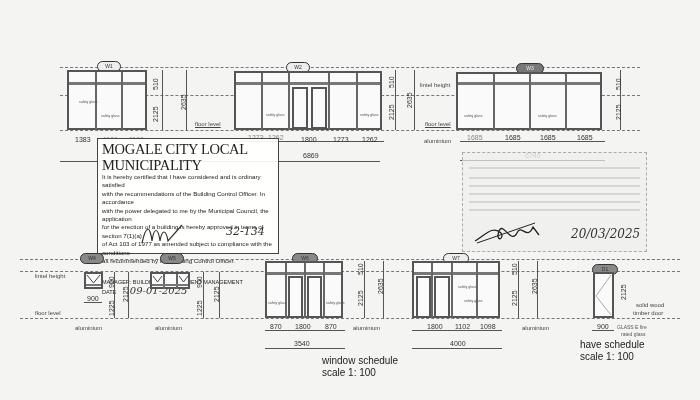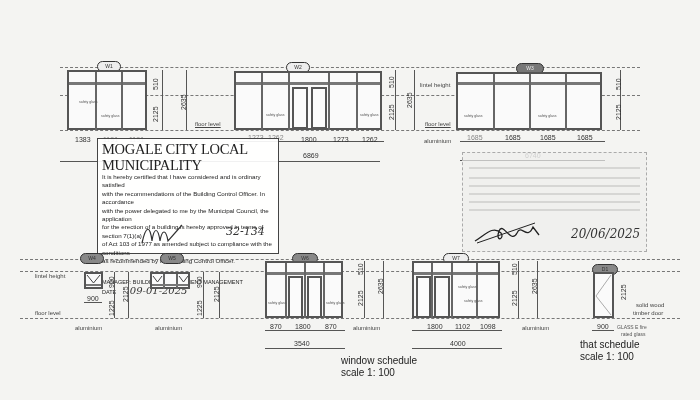--- a/index.html
+++ b/index.html
@@ -115,21 +115,21 @@
   <div class="ghost" style="top:14px;"></div>
   <div class="ghost" style="top:24px;"></div>
   <div class="ghost" style="top:32px;"></div>
   <div class="ghost" style="top:40px;"></div>
   <div class="ghost" style="top:48px;"></div>
   <div class="ghost" style="top:56px;"></div>
   <svg class="abs" style="left:10px;top:62px;" width="70" height="32">
     <path d="M2 26 C12 20 20 10 28 18 C32 24 22 28 26 16 C30 6 38 30 44 18 C48 8 54 26 60 12 L66 20" stroke="#222" stroke-width="1.3" fill="none"></path>
     <path d="M4 28 L62 8" stroke="#222" stroke-width="1" fill="none"></path>
   </svg>
-  <span class="abs hand" style="left:108px;top:74px;font-size:12px;">20/06/2025</span>
+  <span class="abs hand" style="left:108px;top:74px;font-size:12px;">20/03/2025</span>
 </div>
 
 <div class="stamp">
   <div class="stamp-title">MOGALE CITY LOCAL MUNICIPALITY</div>
   <div class="stamp-body">
     <div>It is hereby certified that I have considered and is ordinary satisfied</div>
     <div>with the recommendations of the Building Control Officer. In accordance</div>
     <div>with the power delegated to me by the Municipal Council, the application</div>
     <div>for the erection of a building is hereby approved in terms of section 7(1)(a)</div>
     <div>of Act 103 of 1977 as amended subject to compliance with the conditions</div>
@@ -253,20 +253,20 @@
     <span class="vdim" style="left:620px;top:300px;">2125</span>
     <span class="lbl" style="left:636px;top:302px;">solid wood</span>
     <span class="lbl" style="left:633px;top:310px;">timber door</span>
     <div class="hline" style="left:592px;top:330px;width:22px;"></div>
     <span class="dim" style="left:597px;top:323px;">900</span>
     <span class="tiny" style="left:617px;top:324px;font-size:5px;">GLASS E fire</span>
     <span class="tiny" style="left:621px;top:331px;font-size:5px;">rated glass</span>
   </div>
 </div>
 
-<div class="title" style="left:322px;top:355px;margin-left:19px;">
+<div class="title" style="left:322px;top:355px;">
   <div>window schedule</div>
   <div>scale 1: 100</div>
 </div>
 <div class="title" style="left:580px;top:339px;">
-  <div>that schedule</div>
+  <div>have schedule</div>
   <div>scale 1: 100</div>
 </div>
 
 </body></html>

